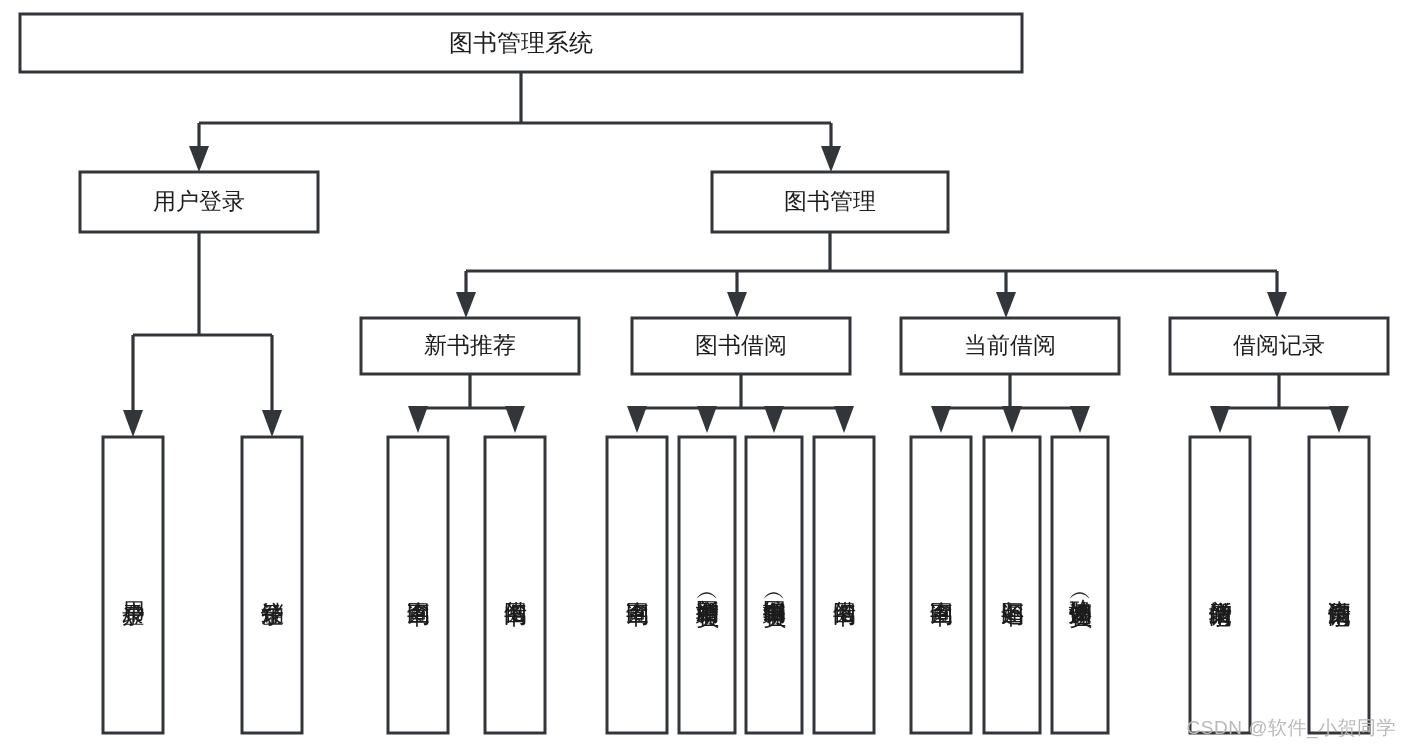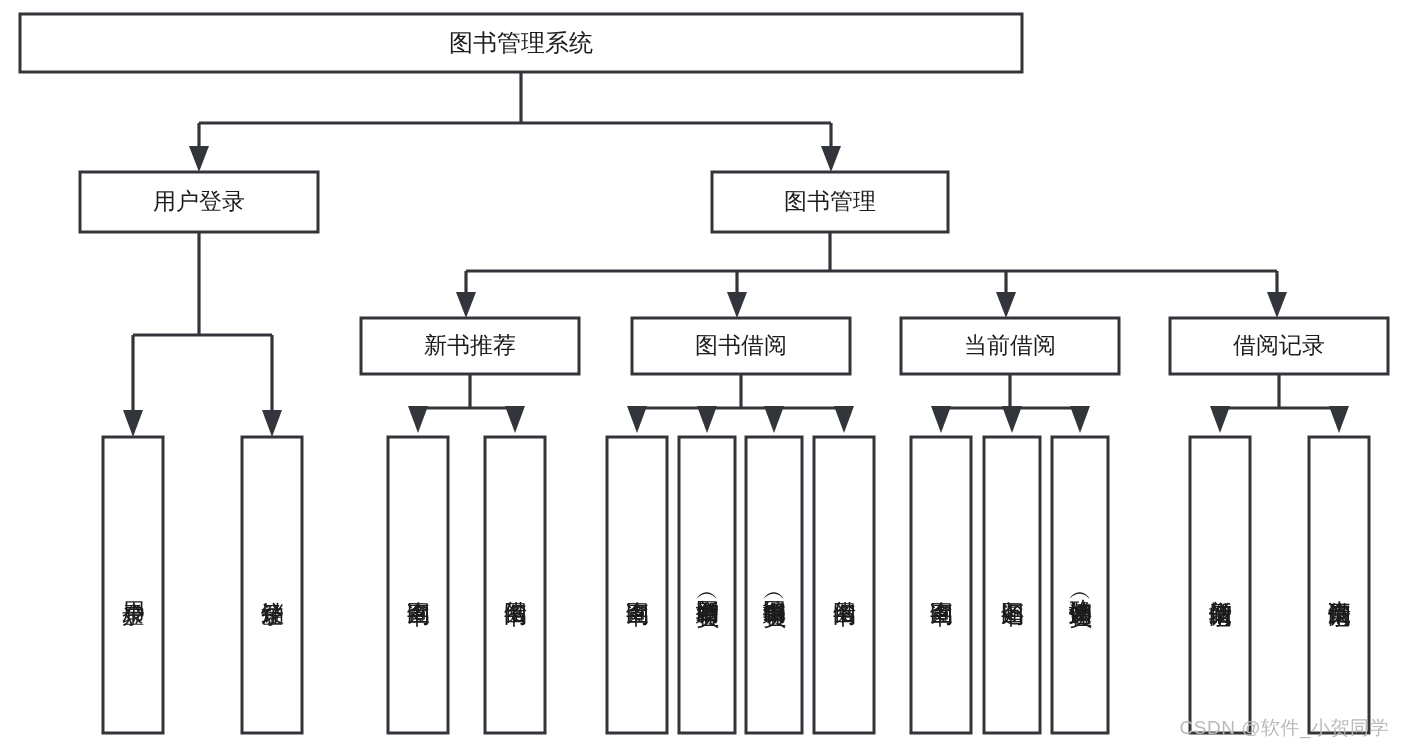--- a/index.html
+++ b/index.html
@@ -66,21 +66,21 @@
     font-family: "Liberation Sans", "DejaVu Sans", sans-serif;
     font-size: 23px;
     line-height: 1.12;
     letter-spacing: 1px;
     color: #1c1c1c;
     white-space: nowrap;
     pointer-events: none;
   }
   #watermark {
     position: absolute;
-    right: 16px;
+    right: 9px;
     bottom: 6px;
     font-family: "Liberation Sans", "DejaVu Sans", sans-serif;
     font-size: 19px;
     color: #b9b9b9;
     letter-spacing: 0.5px;
     white-space: nowrap;
     user-select: none;
   }
 </style>
 </head>

